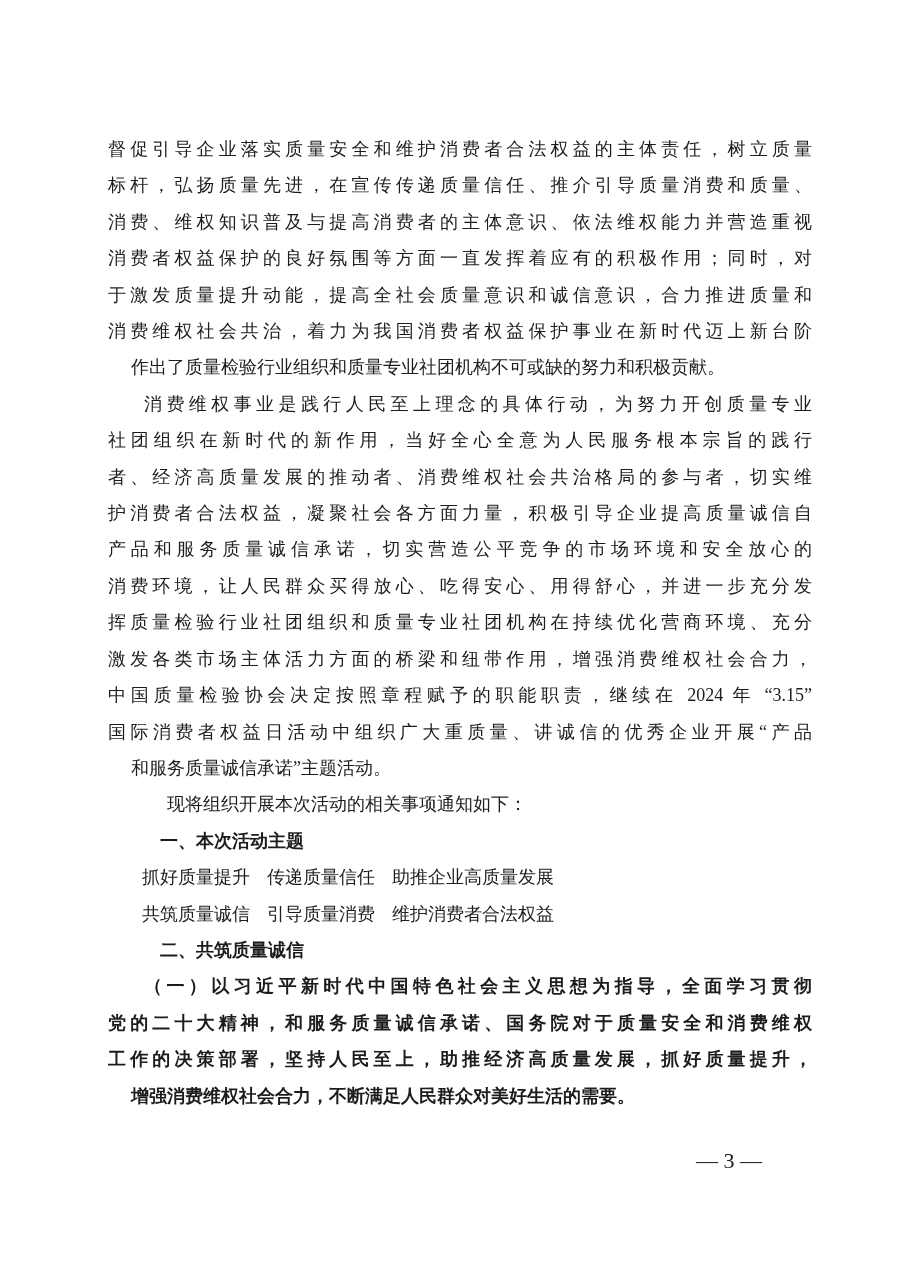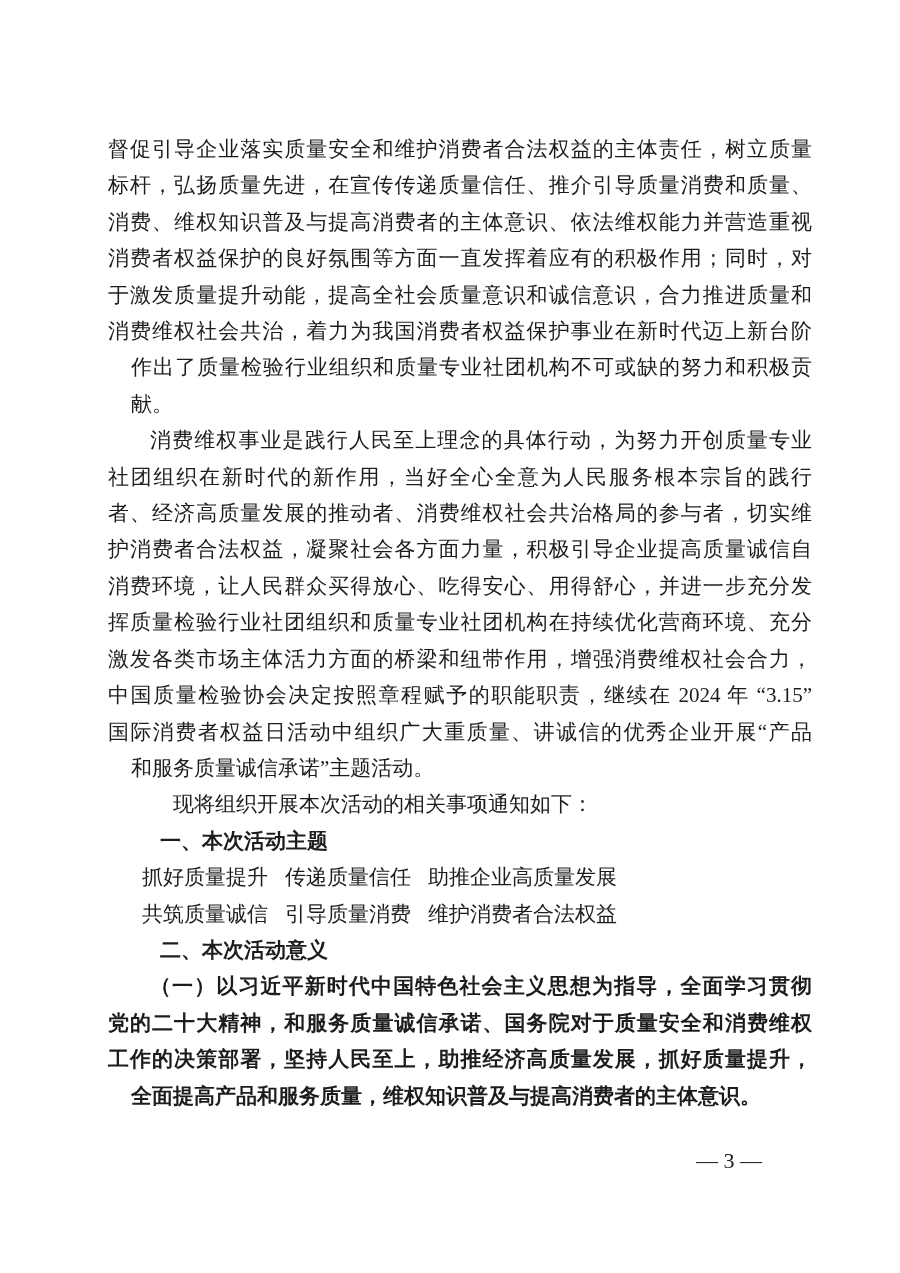--- a/index.html
+++ b/index.html
@@ -14,21 +14,21 @@
     background: #ffffff;
     overflow: hidden;
     font-family: "Liberation Serif", "DejaVu Serif", serif;
     color: #1c1c1c;
   }
   .text-block {
     position: absolute;
     left: 108px;
     top: 131px;
     width: 704px;
-    font-size: 21px;
+    font-size: 18px;
     line-height: 36.4px;
   }
   .line {
     text-align: justify;
     text-align-last: justify;
     white-space: nowrap;
     white-space: normal;
   }
   .line.end {
     text-align-last: left;
@@ -79,41 +79,42 @@
     <div class="line">消费、维权知识普及与提高消费者的主体意识、依法维权能力并营造重视</div>
     <div class="line">消费者权益保护的良好氛围等方面一直发挥着应有的积极作用；同时，对</div>
     <div class="line">于激发质量提升动能，提高全社会质量意识和诚信意识，合力推进质量和</div>
     <div class="line">消费维权社会共治，着力为我国消费者权益保护事业在新时代迈上新台阶</div>
     <div class="line end">作出了质量检验行业组织和质量专业社团机构不可或缺的努力和积极贡献。</div>
 
     <div class="line ind">消费维权事业是践行人民至上理念的具体行动，为努力开创质量专业</div>
     <div class="line">社团组织在新时代的新作用，当好全心全意为人民服务根本宗旨的践行</div>
     <div class="line">者、经济高质量发展的推动者、消费维权社会共治格局的参与者，切实维</div>
     <div class="line">护消费者合法权益，凝聚社会各方面力量，积极引导企业提高质量诚信自</div>
+    <div class="line">产品和服务质量诚信承诺，切实营造公平竞争的市场环境和安全放心的</div>
     <div class="line">消费环境，让人民群众买得放心、吃得安心、用得舒心，并进一步充分发</div>
     <div class="line">挥质量检验行业社团组织和质量专业社团机构在持续优化营商环境、充分</div>
     <div class="line">激发各类市场主体活力方面的桥梁和纽带作用，增强消费维权社会合力，</div>
     <div class="line">中国质量检验协会决定按照章程赋予的职能职责，继续在 2024 年 “3.15”</div>
     <div class="line">国际消费者权益日活动中组织广大重质量、讲诚信的优秀企业开展“产品</div>
     <div class="line end">和服务质量诚信承诺”主题活动。</div>
 
     <div class="line end ind">现将组织开展本次活动的相关事项通知如下：</div>
 
     <div class="line heading">一、本次活动主题</div>
 
     <div class="line themes">
       <span class="theme-phrase">抓好质量提升</span><span class="theme-phrase">传递质量信任</span><span class="theme-phrase">助推企业高质量发展</span>
     </div>
     <div class="line themes">
       <span class="theme-phrase">共筑质量诚信</span><span class="theme-phrase">引导质量消费</span><span class="theme-phrase">维护消费者合法权益</span>
     </div>
 
-    <div class="line heading">二、本次活动意义</div>
+    <div class="line heading">二、共筑质量诚信</div>
 
     <div class="line b ind">（一）以习近平新时代中国特色社会主义思想为指导，全面学习贯彻</div>
     <div class="line b">党的二十大精神，和服务质量诚信承诺、国务院对于质量安全和消费维权</div>
     <div class="line b">工作的决策部署，坚持人民至上，助推经济高质量发展，抓好质量提升，</div>
-    <div class="line b end">全面提高产品和服务质量，维权知识普及与提高消费者的主体意识。</div>
+    <div class="line b end">增强消费维权社会合力，不断满足人民群众对美好生活的需要。</div>
 
   </div>
 
   <div class="footer">— 3 —</div>
 </div>
 
 </body></html>

